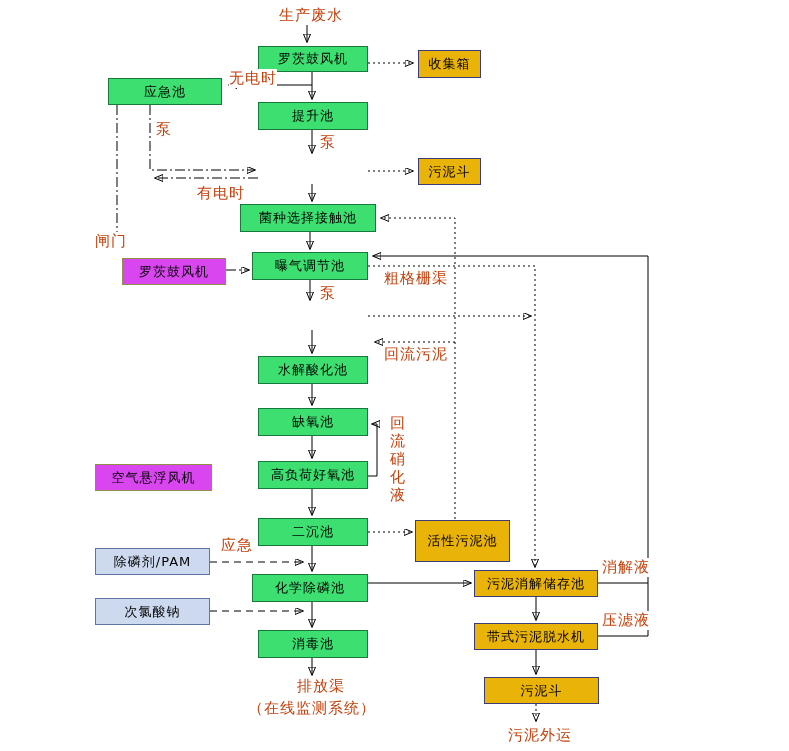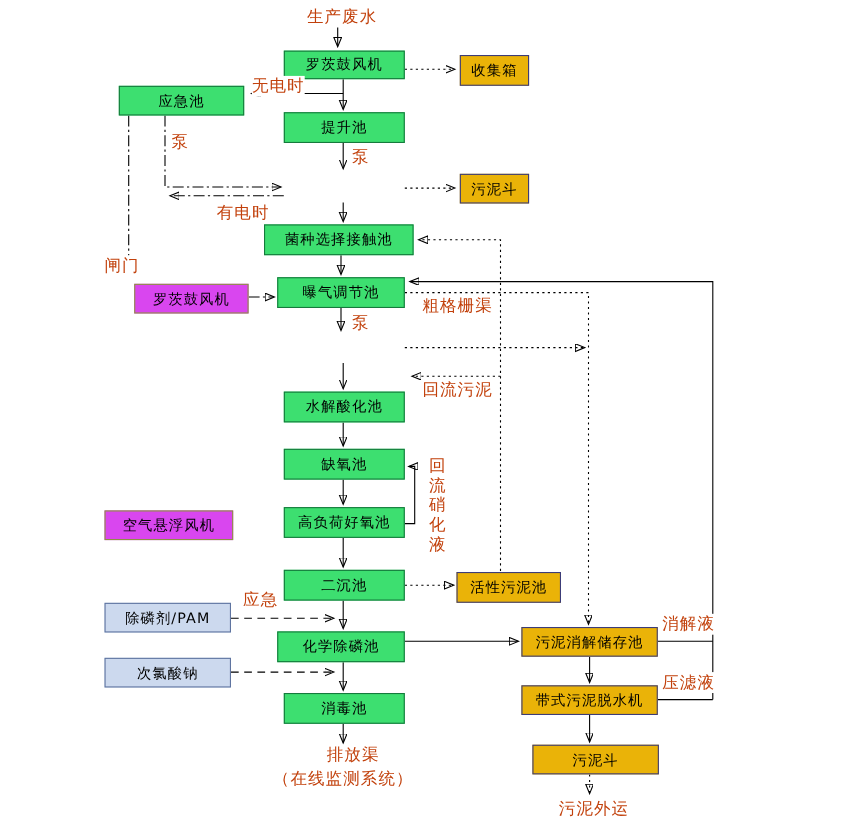--- a/index.html
+++ b/index.html
@@ -73,21 +73,21 @@
   <div class="box green" style="left:258px;top:102px;width:110px;height:28px">提升池</div>
   <div class="box purple" style="left:418px;top:158px;width:63px;height:27px">污泥斗</div>
   <div class="box green" style="left:240px;top:204px;width:136px;height:28px">菌种选择接触池</div>
   <div class="box green" style="left:252px;top:252px;width:116px;height:28px">曝气调节池</div>
   <div class="box yellow" style="left:122px;top:258px;width:104px;height:27px">罗茨鼓风机</div>
   <div class="box green" style="left:258px;top:356px;width:110px;height:28px">水解酸化池</div>
   <div class="box green" style="left:258px;top:408px;width:110px;height:28px">缺氧池</div>
   <div class="box green" style="left:258px;top:461px;width:110px;height:28px">高负荷好氧池</div>
   <div class="box yellow" style="left:95px;top:464px;width:117px;height:27px">空气悬浮风机</div>
   <div class="box green" style="left:258px;top:518px;width:110px;height:28px">二沉池</div>
-  <div class="box purple" style="left:415px;top:520px;width:95px;height:28px">活性污泥池</div>
+  <div class="box purple" style="left:415px;top:520px;width:95px;height:42px">活性污泥池</div>
   <div class="box blue" style="left:95px;top:548px;width:115px;height:27px">除磷剂/PAM</div>
   <div class="box green" style="left:252px;top:574px;width:116px;height:28px">化学除磷池</div>
   <div class="box blue" style="left:95px;top:598px;width:115px;height:27px">次氯酸钠</div>
   <div class="box green" style="left:258px;top:630px;width:110px;height:28px">消毒池</div>
   <div class="box purple" style="left:474px;top:570px;width:124px;height:27px">污泥消解储存池</div>
   <div class="box purple" style="left:474px;top:623px;width:124px;height:27px">带式污泥脱水机</div>
   <div class="box purple" style="left:484px;top:677px;width:115px;height:27px">污泥斗</div>
 
   <div class="flabel" style="left:279px;top:6px">生产废水</div>
   <div class="flabel" style="left:229px;top:69px">无电时</div>

